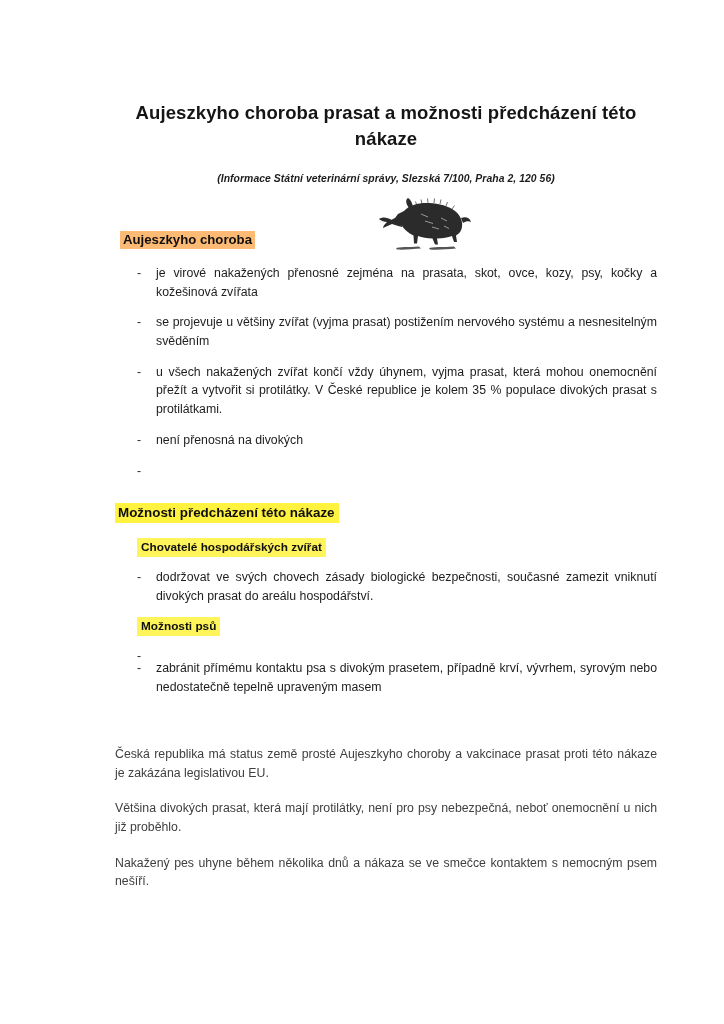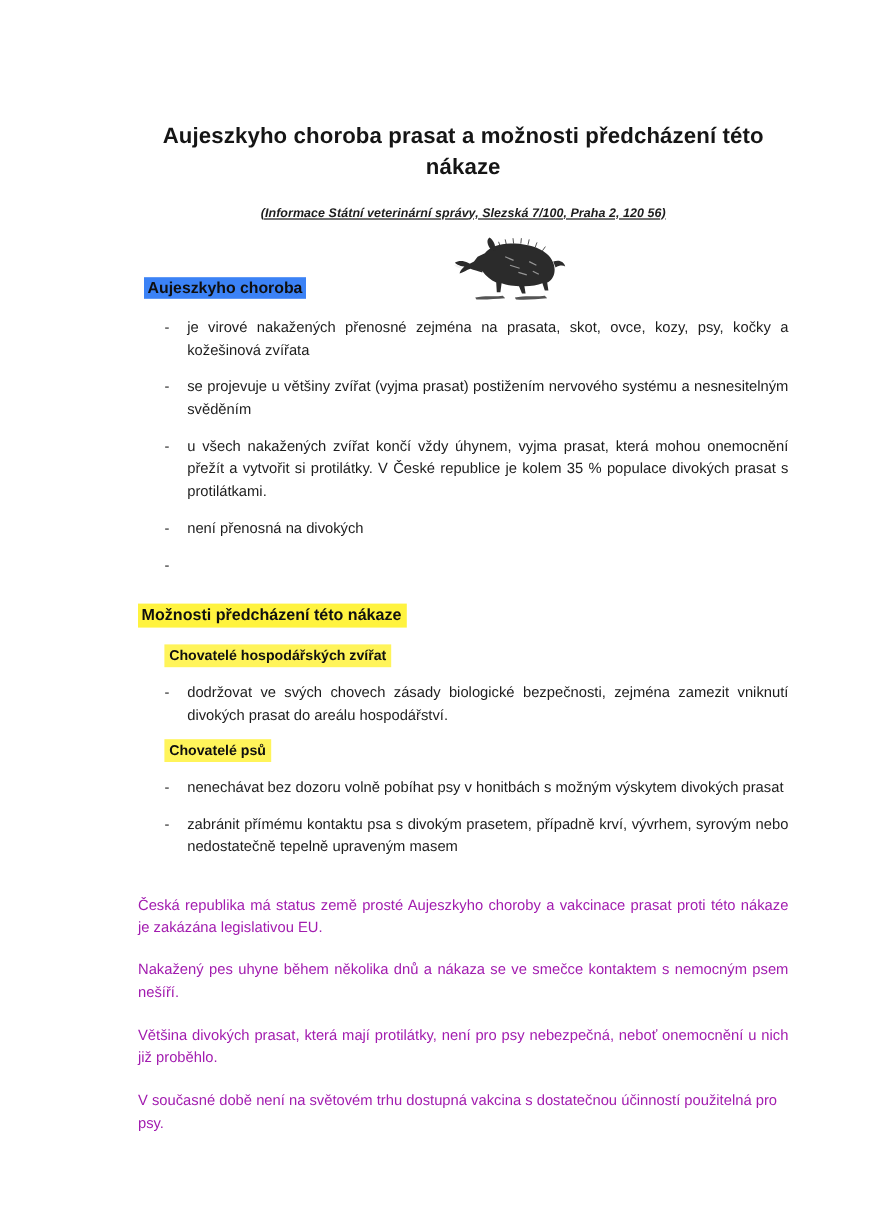--- a/index.html
+++ b/index.html
@@ -45,21 +45,20 @@
     padding: 0 8px;
   }
   .doc-subtitle {
     font-size: 10.4px;
     font-weight: bold;
     font-style: italic;
     text-align: center;
     color: #1c1c1c;
     margin-top: 20px;
     letter-spacing: 0.05px;
-    text-decoration: underline;
   }
 
   
   .illus-wrap {
     position: absolute;
     left: 258px;
     top: 96px;
     width: 104px;
     height: 58px;
   }
@@ -69,21 +68,21 @@
   .h-green, .h-yellow, .h-yellow-sub {
     font-weight: bold;
     display: inline;
     line-height: 1.5;
     color: #0f0f0f;
   }
   .heading-row { margin: 0; }
 
   .h-green {
     font-size: 13.2px;
-    background: #3b82f6;
+    background: #fdba74;
     padding: 1px 3px 2px 3px;
     box-decoration-break: clone;
     -webkit-box-decoration-break: clone;
   }
   .h-yellow {
     font-size: 13.4px;
     background: #fff33f;
     padding: 2px 4px 3px 3px;
     box-decoration-break: clone;
     -webkit-box-decoration-break: clone;
@@ -134,21 +133,21 @@
   .closing {
     position: absolute;
     left: 0;
     top: 645px;
     width: 542px;
   }
   .closing p {
     font-size: 12.3px;
     line-height: 1.52;
     text-align: justify;
-    color: #a21caf;
+    color: #404040;
     margin: 0 0 17px 0;
   }
   .closing p:last-child { margin-bottom: 0; }
   .closing p.nojust { text-align: left; }
 </style>
 </head>
 <body>
 
 <div class="page">
   <div class="content">
@@ -227,40 +226,38 @@
       <span class="h-yellow-sub">Chovatelé hospodářských zvířat</span>
     </div>
 
     <div class="heading-row sec-moznosti">
       <span class="h-yellow">Možnosti předcházení této nákaze</span>
     </div>
 
     <ul class="bullets list-hosp">
       <li>
         <span class="dash">-</span>
-        <span>dodržovat ve svých chovech zásady biologické bezpečnosti, zejména zamezit vniknutí divokých prasat do areálu hospodářství.</span>
+        <span>dodržovat ve svých chovech zásady biologické bezpečnosti, současné zamezit vniknutí divokých prasat do areálu hospodářství.</span>
       </li>
     </ul>
 
     <div class="heading-row sec-chov-psu">
-      <span class="h-yellow-sub">Chovatelé psů</span>
+      <span class="h-yellow-sub">Možnosti psů</span>
     </div>
 
     <ul class="bullets list-psu">
       <li>
         <span class="dash">-</span>
-        <span>nenechávat bez dozoru volně pobíhat psy v honitbách s možným výskytem divokých prasat</span>
       </li>
       <li>
         <span class="dash">-</span>
         <span>zabránit přímému kontaktu psa s divokým prasetem, případně krví, vývrhem, syrovým nebo nedostatečně tepelně upraveným masem</span>
       </li>
     </ul>
 
     <div class="closing">
       <p>Česká republika má status země prosté Aujeszkyho choroby a vakcinace prasat proti této nákaze je zakázána legislativou EU.</p>
+      <p>Většina divokých prasat, která mají protilátky, není pro psy nebezpečná, neboť onemocnění u nich již proběhlo.</p>
       <p>Nakažený pes uhyne během několika dnů a nákaza se ve smečce kontaktem s nemocným psem nešíří.</p>
-      <p>Většina divokých prasat, která mají protilátky, není pro psy nebezpečná, neboť onemocnění u nich již proběhlo.</p>
-      <p class="nojust">V současné době není na světovém trhu dostupná vakcina s dostatečnou účinností použitelná pro psy.</p>
     </div>
 
   </div>
 </div>
 
 </body></html>

